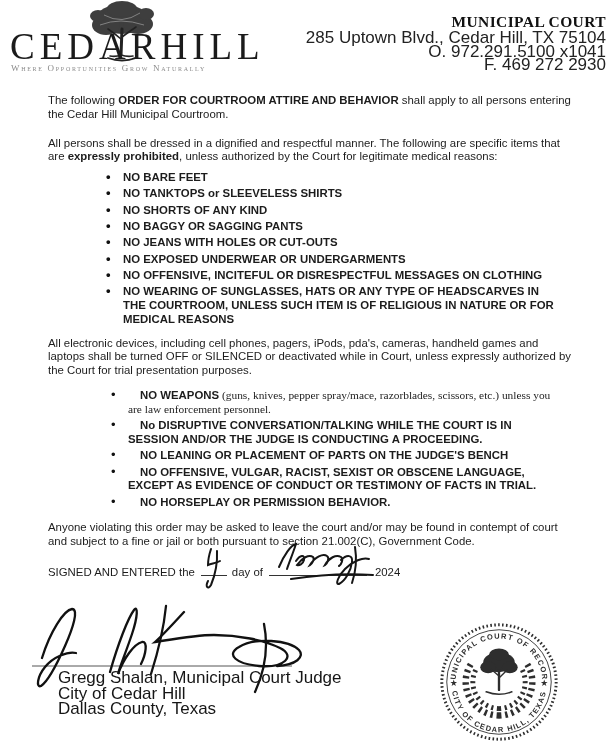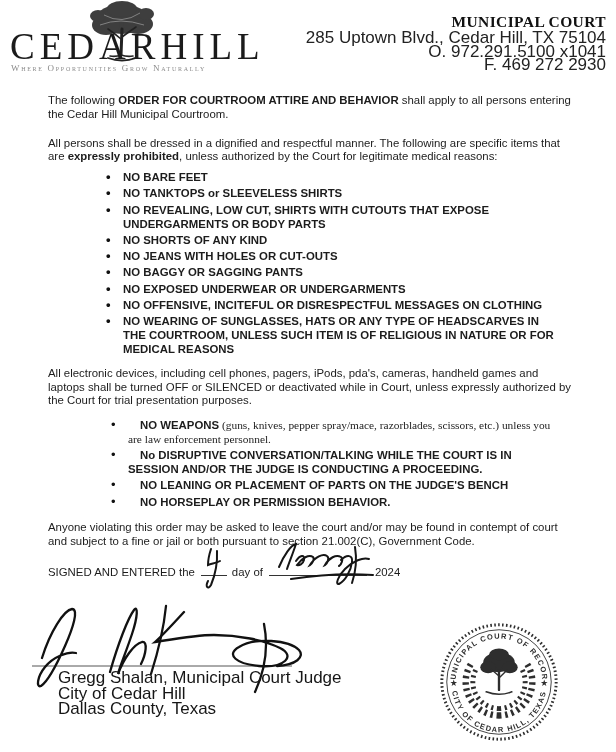--- a/index.html
+++ b/index.html
@@ -101,36 +101,36 @@
   <div class="content">
 
     <p class="p-intro"><span>The following </span><b>ORDER FOR COURTROOM ATTIRE AND BEHAVIOR</b><span> shall apply to all persons entering the Cedar Hill Municipal Courtroom.</span></p>
 
     <p class="p-dress"><span>All persons shall be dressed in a dignified and respectful manner. The following are specific items that are </span><b>expressly prohibited</b><span>, unless authorized by the Court for legitimate medical reasons:</span></p>
 
     <ul class="rules list1">
 
     <li><span>NO BARE FEET</span></li>
         <li><span>NO TANKTOPS or SLEEVELESS SHIRTS</span></li>
-        <li><span>NO REVEALING, LOW CUT, SHIRTS WITH CUTOUTS THAT EXPOSE UNDERGARMENTS OR BODY PARTS</span></li>
         <li><span>NO SHORTS OF ANY KIND</span></li>
+        <li><span>NO BAGGY OR SAGGING PANTS</span></li>
         <li><span>NO JEANS WITH HOLES OR CUT-OUTS</span></li>
-        <li><span>NO BAGGY OR SAGGING PANTS</span></li>
         <li><span>NO EXPOSED UNDERWEAR OR UNDERGARMENTS</span></li>
         <li><span>NO OFFENSIVE, INCITEFUL OR DISRESPECTFUL MESSAGES ON CLOTHING</span></li>
         <li><span>NO WEARING OF SUNGLASSES, HATS OR ANY TYPE OF HEADSCARVES IN THE COURTROOM, UNLESS SUCH ITEM IS OF RELIGIOUS IN NATURE OR FOR MEDICAL REASONS</span></li>
       </ul>
 
     <p class="p-elec">All electronic devices, including cell phones, pagers, iPods, pda's, cameras, handheld games and laptops shall be turned OFF or SILENCED or deactivated while in Court, unless expressly authorized by the Court for trial presentation purposes.</p>
 
     <ul class="rules list2">
 
     <li><b>NO WEAPONS</b><span> (guns, knives, pepper spray/mace, razorblades, scissors, etc.) unless you are law enforcement personnel.</span></li>
         <li><b>No DISRUPTIVE CONVERSATION/TALKING WHILE THE COURT IS IN SESSION AND/OR THE JUDGE IS CONDUCTING A PROCEEDING.</b><span></span></li>
         <li><b>NO LEANING OR PLACEMENT OF PARTS ON THE JUDGE'S BENCH</b><span></span></li>
+        <li><b>NO OFFENSIVE, VULGAR, RACIST, SEXIST OR OBSCENE LANGUAGE, EXCEPT AS EVIDENCE OF CONDUCT OR TESTIMONY OF FACTS IN TRIAL.</b><span></span></li>
         <li><b>NO HORSEPLAY OR PERMISSION BEHAVIOR.</b><span></span></li>
       </ul>
 
     <p class="p-viol">Anyone violating this order may be asked to leave the court and/or may be found in contempt of court and subject to a fine or jail or both pursuant to section 21.002(C), Government Code.</p>
 
     <div class="signed">
       <span>SIGNED AND ENTERED the</span><span class="slot slot-day"><svg class="hw-day" width="22" height="44" viewBox="0 0 22 44" aria-label="4">
           <g fill="none" stroke="#151515" stroke-width="2" stroke-linecap="round">
             <path d="M8,2 C6,8 5,14 5,18 C9,16.5 14,16 17,14"></path>
             <path d="M14,4 C14.5,14 13,26 8,38 C5,43 2,40 5,34"></path>

